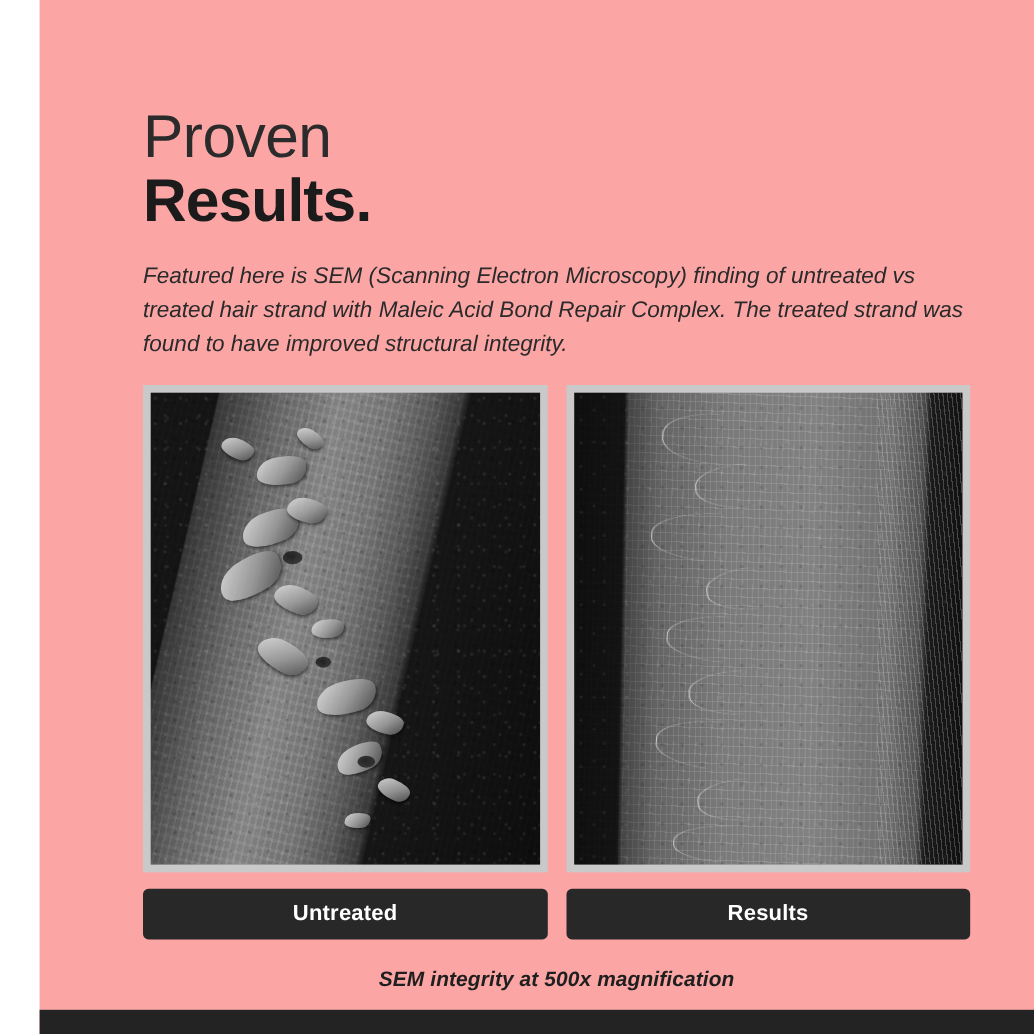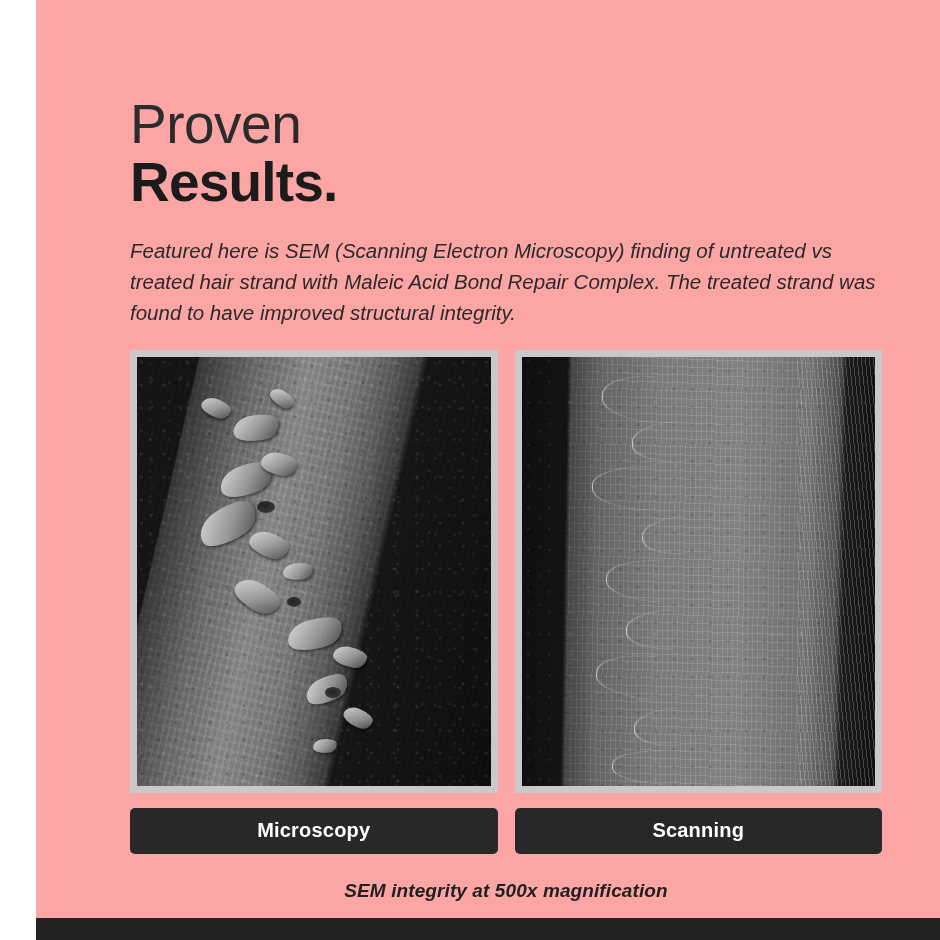--- a/index.html
+++ b/index.html
@@ -233,21 +233,21 @@
             <div class="flake" style="left:196px; top:290px; width:34px; height:20px; transform:rotate(10deg);"></div>
             <div class="flake" style="left:168px; top:320px; width:44px; height:25px; transform:rotate(-28deg);"></div>
             <div class="flake" style="left:206px; top:352px; width:30px; height:18px; transform:rotate(22deg);"></div>
             <div class="flake" style="left:176px; top:382px; width:24px; height:14px; transform:rotate(-6deg);"></div>
 
             <div class="dark-pit" style="left:120px; top:144px; width:18px; height:12px;"></div>
             <div class="dark-pit" style="left:150px; top:240px; width:14px; height:10px;"></div>
             <div class="dark-pit" style="left:188px; top:330px; width:16px; height:11px;"></div>
           </div>
         </div>
-        <div class="label-bar">Microscopy</div>
+        <div class="label-bar">Untreated</div>
       </div>
 
       <div class="panel">
         <div class="micrograph-frame">
           <div class="micrograph sem-treated">
             <div class="striae"></div>
             <div class="grain"></div>
 
             <div class="wisp" style="left:80px;  top:20px;  width:120px; height:46px; transform:rotate(4deg);"></div>
             <div class="wisp" style="left:110px; top:64px;  width:110px; height:40px; transform:rotate(-3deg);"></div>
@@ -255,21 +255,21 @@
             <div class="wisp" style="left:120px; top:158px; width:100px; height:38px; transform:rotate(-5deg);"></div>
             <div class="wisp" style="left:84px;  top:204px; width:130px; height:42px; transform:rotate(3deg);"></div>
             <div class="wisp" style="left:104px; top:252px; width:116px; height:40px; transform:rotate(-2deg);"></div>
             <div class="wisp" style="left:74px;  top:300px; width:136px; height:44px; transform:rotate(5deg);"></div>
             <div class="wisp" style="left:112px; top:350px; width:106px; height:38px; transform:rotate(-4deg);"></div>
             <div class="wisp" style="left:90px;  top:394px; width:124px; height:34px; transform:rotate(2deg);"></div>
 
             <div class="fuzz"></div>
           </div>
         </div>
-        <div class="label-bar">Scanning</div>
+        <div class="label-bar">Results</div>
       </div>
 
     </div>
 
     <div class="footnote">SEM integrity at 500x magnification</div>
 
   </div>
 
   <div class="bottom-bar"></div>
 </div>

